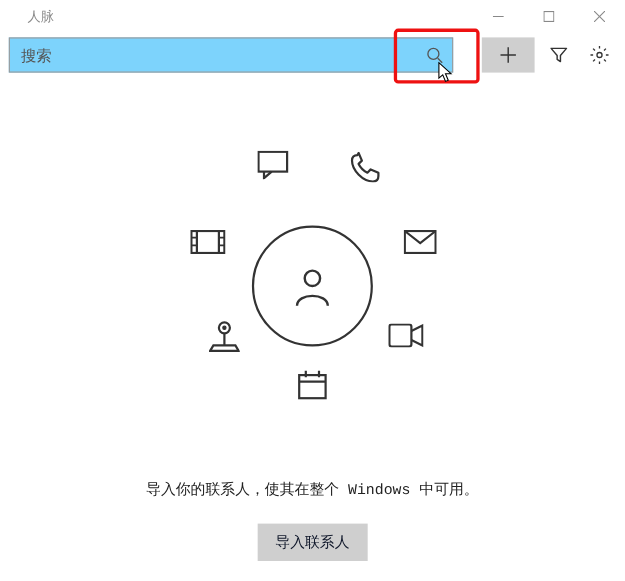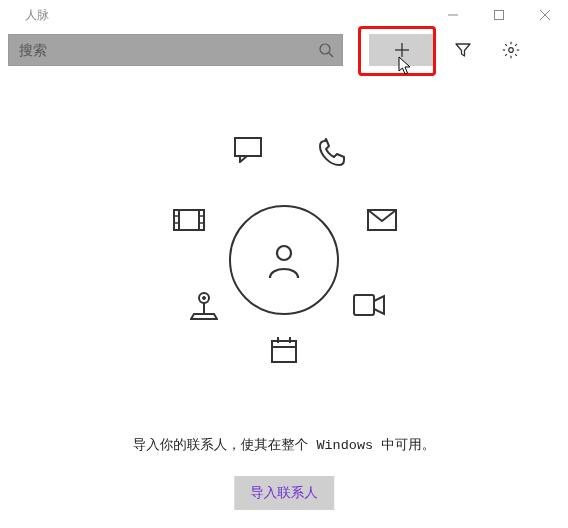--- a/index.html
+++ b/index.html
@@ -29,27 +29,27 @@
   }
   .win-btn svg { width:10px; height:10px; }
   .toolbar {
     display:flex;
     align-items: center;
     padding: 4px 8px 10px 8px;
     gap: 8px;
   }
   .search-wrap {
     flex: 0 0 auto;
-    width: 335px;
+    width: 404px;
     height: 32px;
     border: 1px solid #999;
     display:flex;
     align-items:center;
     padding: 0 8px;
-    background:#a3a3a3;
+    background:#7dd3fc;
   }
   .search-input {
     flex:1 1 auto;
     border:none; outline:none;
     font-size: 14px;
     font-family: inherit;
     color:#333;
     background:transparent;
   }
   .search-input::placeholder { color:#555; }
@@ -122,21 +122,21 @@
     color:#222;
   }
   .import-btn {
     position:absolute;
     left:50%;
     top: 400px;
     transform:translateX(-50%);
     background:#cfcfcf;
     padding: 8px 16px;
     font-size: 13.5px;
-    color:#6d28d9;
+    color:#0f172a;
     border:none;
     font-family:inherit;
   }
 </style>
 </head>
 <body>
 
 <div class="titlebar">
   <span class="title">人脉</span>
   <span class="spacer"></span>

